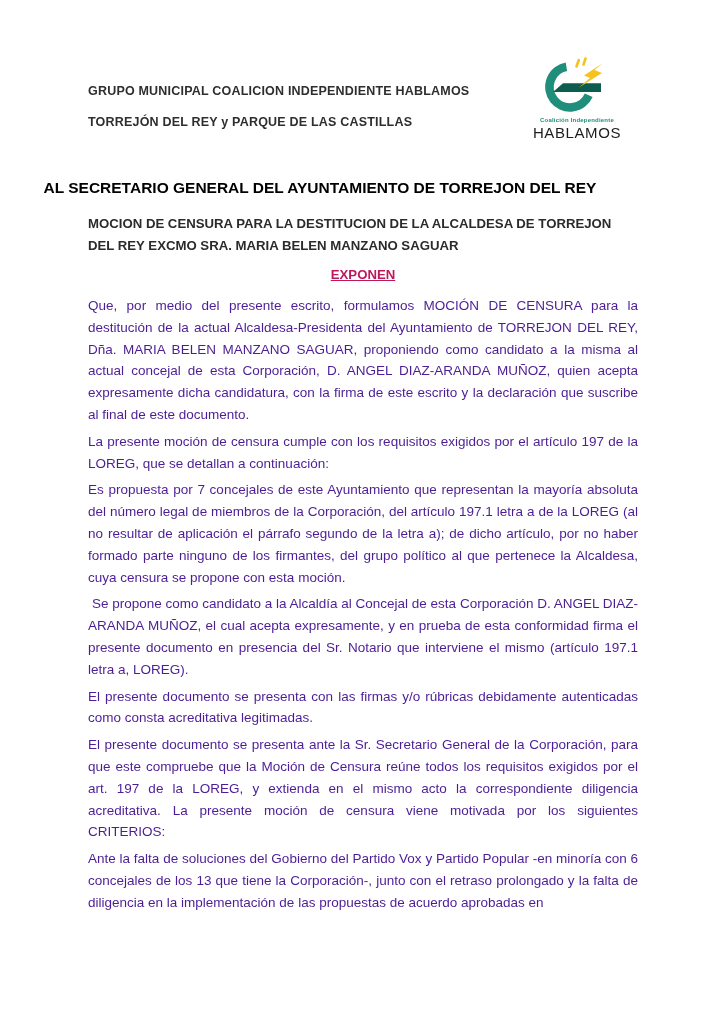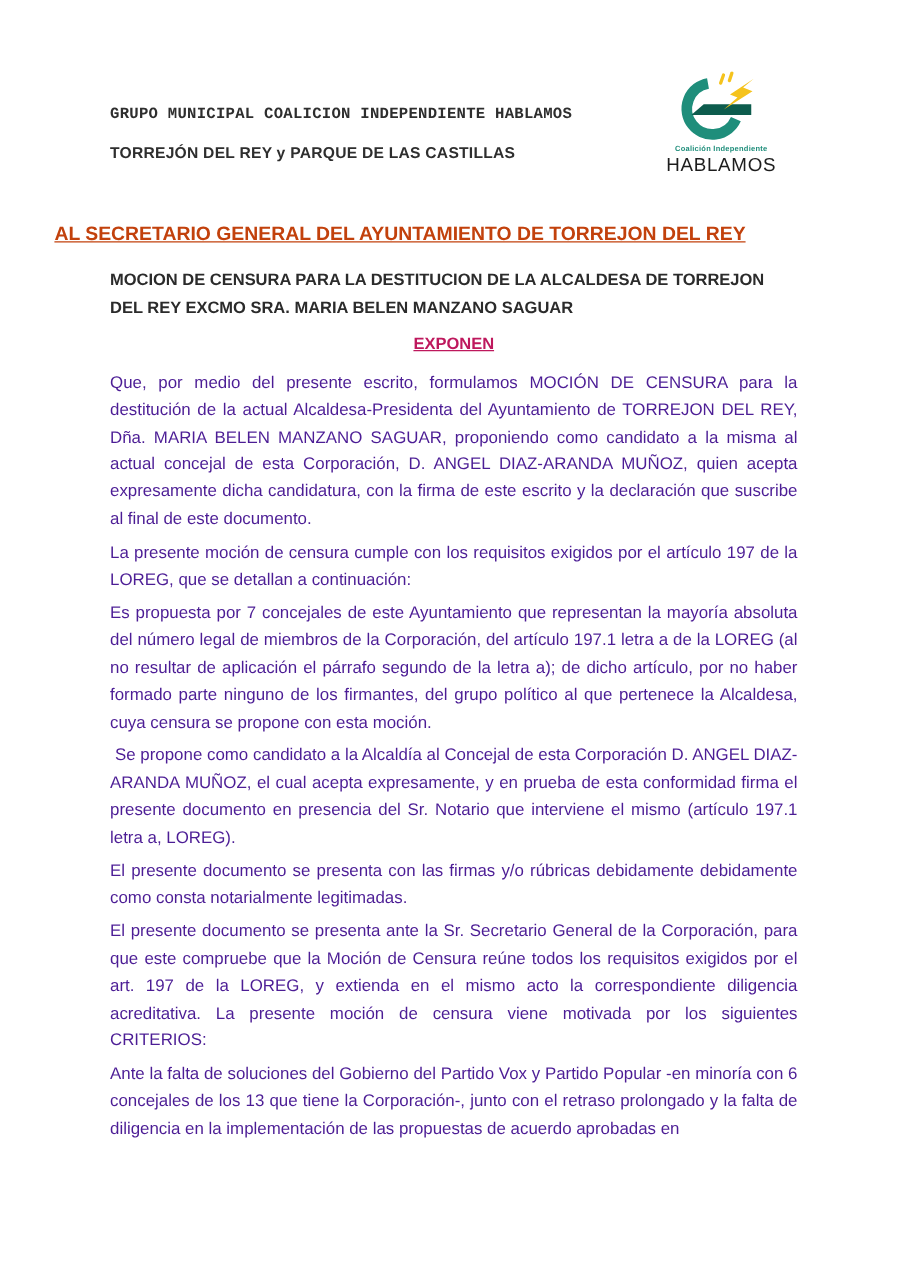--- a/index.html
+++ b/index.html
@@ -10,21 +10,21 @@
     position: relative;
     width: 724px;
     height: 1024px;
     background: #ffffff;
     overflow: hidden;
   }
 
   
   .header-line1 {
     position: absolute; left: 88px; top: 84px;
-    font-size: 12.5px; font-weight: bold; letter-spacing: 0.2px; font-family: Liberation Mono, monospace;
+    font-size: 12.5px; font-weight: bold; letter-spacing: 0.2px;
   }
   .header-line2 {
     position: absolute; left: 88px; top: 115px;
     font-size: 12.5px; font-weight: bold; letter-spacing: 0.2px;
   }
 
   
   .logo {
     position: absolute; left: 529px; top: 57px; width: 96px;
     text-align: center; line-height: 1;
@@ -36,21 +36,21 @@
   }
   .logo-brand {
     display: block; margin-top: 2px;
     font-size: 15px; font-weight: normal; color: #1d1d1d; letter-spacing: 0.6px;
   }
 
   
   .doc-title {
     position: absolute; left: 0; top: 179px; width: 640px;
     text-align: center; font-size: 15.5px; font-weight: bold;
-    white-space: nowrap; color: #c2410c; text-decoration: underline;
+    white-space: nowrap; color: #000000;
   }
   .doc-subtitle {
     position: absolute; left: 88px; top: 213px; width: 550px;
     font-size: 13.2px; font-weight: bold;
     line-height: 22.3px; color: #2b2b2b;
   }
   .section-heading {
     position: absolute; left: 88px; top: 267px; width: 550px;
     text-align: center; font-size: 13.2px; font-weight: bold;
     text-decoration: underline; color: #be185d;
@@ -97,18 +97,18 @@
     <div>DEL REY EXCMO SRA. MARIA BELEN MANZANO SAGUAR</div>
   </div>
 
   <div class="section-heading">EXPONEN</div>
 
   <div class="doc-body">
     <p>Que, por medio del presente escrito, formulamos MOCIÓN DE CENSURA para la destitución de la actual Alcaldesa-Presidenta del Ayuntamiento de TORREJON DEL REY, Dña. MARIA BELEN MANZANO SAGUAR, proponiendo como candidato a la misma al actual concejal de esta Corporación, D. ANGEL DIAZ-ARANDA MUÑOZ, quien acepta expresamente dicha candidatura, con la firma de este escrito y la declaración que suscribe al final de este documento.</p>
     <p>La presente moción de censura cumple con los requisitos exigidos por el artículo 197 de la LOREG, que se detallan a continuación:</p>
     <p>Es propuesta por 7 concejales de este Ayuntamiento que representan la mayoría absoluta del número legal de miembros de la Corporación, del artículo 197.1 letra a de la LOREG (al no resultar de aplicación el párrafo segundo de la letra a); de dicho artículo, por no haber formado parte ninguno de los firmantes, del grupo político al que pertenece la Alcaldesa, cuya censura se propone con esta moción.</p>
     <p>Se propone como candidato a la Alcaldía al Concejal de esta Corporación D. ANGEL DIAZ-ARANDA MUÑOZ, el cual acepta expresamente, y en prueba de esta conformidad firma el presente documento en presencia del Sr. Notario que interviene el mismo (artículo 197.1 letra a, LOREG).</p>
-    <p>El presente documento se presenta con las firmas y/o rúbricas debidamente debidamente como consta notarialmente legitimadas.</p>
+    <p>El presente documento se presenta con las firmas y/o rúbricas debidamente autenticadas como consta acreditativa legitimadas.</p>
     <p>El presente documento se presenta ante la Sr. Secretario General de la Corporación, para que este compruebe que la Moción de Censura reúne todos los requisitos exigidos por el art. 197 de la LOREG, y extienda en el mismo acto la correspondiente diligencia acreditativa.  La presente moción de censura viene motivada por los siguientes CRITERIOS:</p>
     <p>Ante la falta de soluciones del Gobierno del Partido Vox y Partido Popular -en minoría con 6 concejales de los 13 que tiene la Corporación-, junto con el retraso prolongado y la falta de diligencia en la implementación de las propuestas de acuerdo aprobadas en</p>
   </div>
 
 </div>
 
 </body></html>

